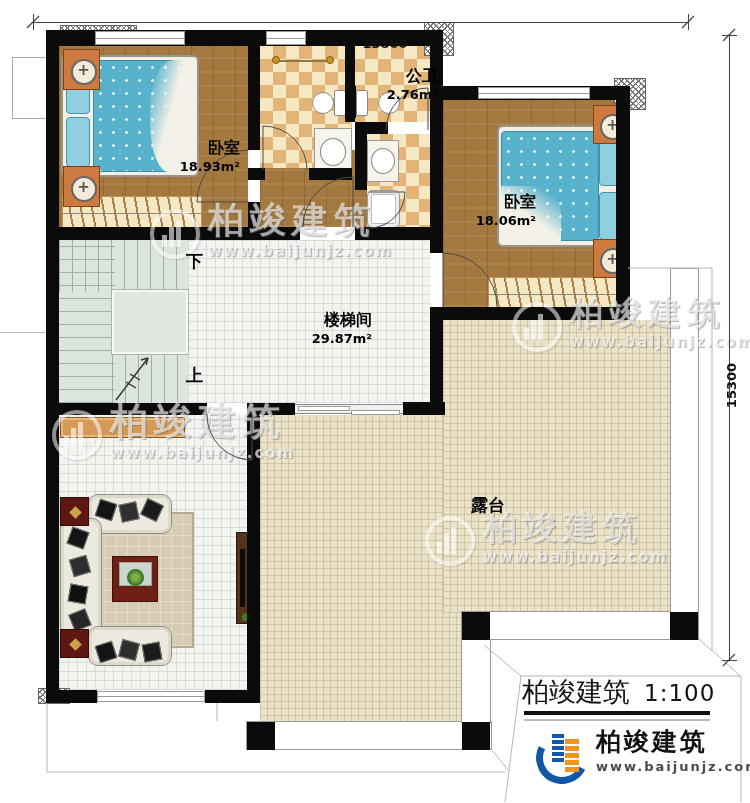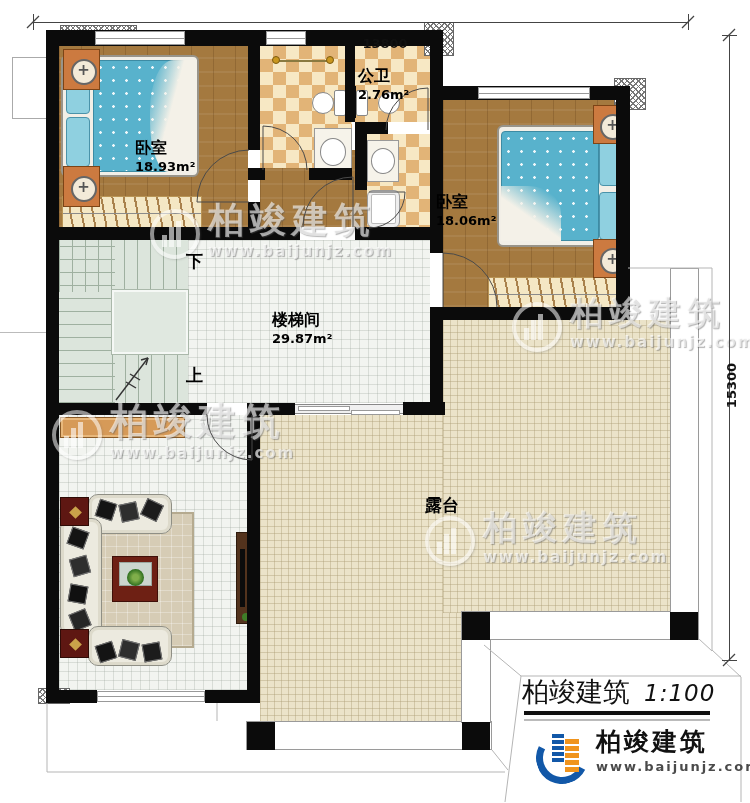--- a/index.html
+++ b/index.html
@@ -25,21 +25,21 @@
   .w{position:absolute;background:#0b0b0b;z-index:5;}
   .post{position:absolute;width:28px;height:28px;background:#0b0b0b;z-index:5;}
   .band{position:absolute;background:#fff;border:1px solid #9a9a9a;z-index:2;box-sizing:border-box;}
   .hatch{position:absolute;z-index:1;border:1px solid #666;background-color:#fff;
     background-image:repeating-linear-gradient(45deg,#777 0 1px,transparent 1px 4px),
                      repeating-linear-gradient(-45deg,#777 0 1px,transparent 1px 4px);}
   .win{position:absolute;background:#fff;box-shadow:inset 0 0 0 1px #999;z-index:6;
        background-image:linear-gradient(#999,#999);background-size:100% 1px;
        background-position:center;background-repeat:no-repeat;}
   
-  .room-label{position:absolute;text-align:left;color:#000;font-weight:bold;z-index:9;line-height:1.3;font-size:16px;}
+  .room-label{position:absolute;text-align:right;color:#000;font-weight:bold;z-index:9;line-height:1.3;font-size:16px;}
   .room-label .area{display:block;font-size:13px;}
   .small-label{position:absolute;color:#000;font-weight:bold;z-index:9;font-size:17px;}
   
   .furn{position:absolute;z-index:3;box-sizing:border-box;}
   .bedframe{background:#f2efe7;border:2px solid #98948a;border-radius:6px;}
   .mattress{background-color:#58b2cc;border:1px solid #3d8ba3;border-radius:4px;
     background-image:radial-gradient(rgba(255,255,255,.9) 1px,rgba(0,0,0,0) 1.6px);background-size:13px 13px;}
   .pillow{background:#8fd0e0;border:1px solid #4a93aa;border-radius:4px;}
   .sheet{border-radius:50% 0 0 40%/45% 0 0 45%;
     background:linear-gradient(105deg,rgba(246,244,238,0) 8%,#f4f1e8 45%);}
@@ -61,21 +61,21 @@
   .wm-circle{position:absolute;left:0;top:4px;width:42px;height:42px;border:4px solid rgba(255,255,255,.55);
     border-radius:50%;box-shadow:1px 1px 2px rgba(100,100,100,.25);}
   .wm-bar{position:absolute;bottom:10px;background:rgba(255,255,255,.6);width:5px;}
   .wm-name{font-size:36px;font-weight:bold;color:rgba(255,255,255,.6);letter-spacing:6px;
     text-shadow:1px 1px 1px rgba(90,90,90,.45);line-height:1;}
   .wm-url{font-size:15px;font-weight:bold;color:rgba(255,255,255,.65);letter-spacing:2px;
     text-shadow:1px 1px 1px rgba(90,90,90,.45);margin-top:4px;}
   
   .tb-title{position:absolute;left:522px;top:674px;width:210px;z-index:9;color:#111;
     font-size:27px;white-space:nowrap;}
-  .tb-title .scale{font-size:23px;margin-left:14px;letter-spacing:1px;font-style:italic;}
+  .tb-title .scale{font-size:23px;margin-left:14px;letter-spacing:1px;}
   .tb-u1{position:absolute;left:524px;top:711px;width:186px;height:4px;background:#111;z-index:9;}
   .tb-u2{position:absolute;left:524px;top:719px;width:186px;height:2px;background:#bbb;z-index:9;}
   .logo{position:absolute;left:536px;top:728px;z-index:9;display:flex;align-items:flex-start;gap:8px;}
   .logo-glyph{width:52px;height:58px;position:relative;flex:none;}
   .lg-swoosh{position:absolute;left:0;bottom:2px;width:38px;height:38px;border:7px solid transparent;
     border-left-color:#1258a8;border-bottom-color:#1258a8;border-radius:50%;transform:rotate(-18deg);}
   .lg-b1{position:absolute;left:16px;top:4px;width:12px;height:30px;background:#1258a8;
     background-image:repeating-linear-gradient(0deg,transparent 0 4px,#fff 4px 6px);}
   .lg-b2{position:absolute;left:29px;top:10px;width:14px;height:34px;background:#f0941d;
     background-image:repeating-linear-gradient(0deg,transparent 0 5px,#fff 5px 7px);}

